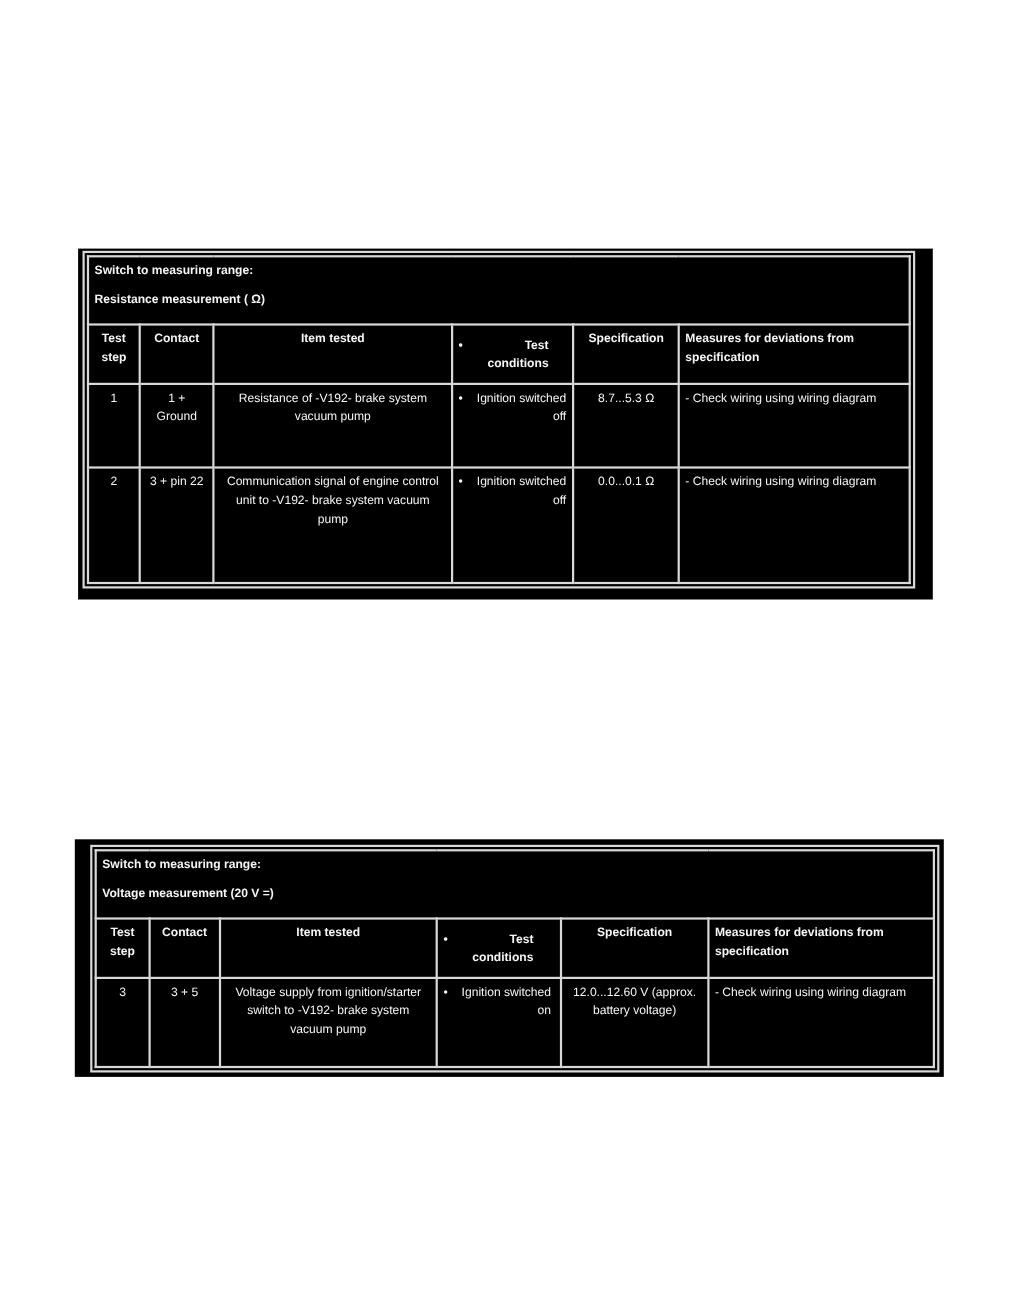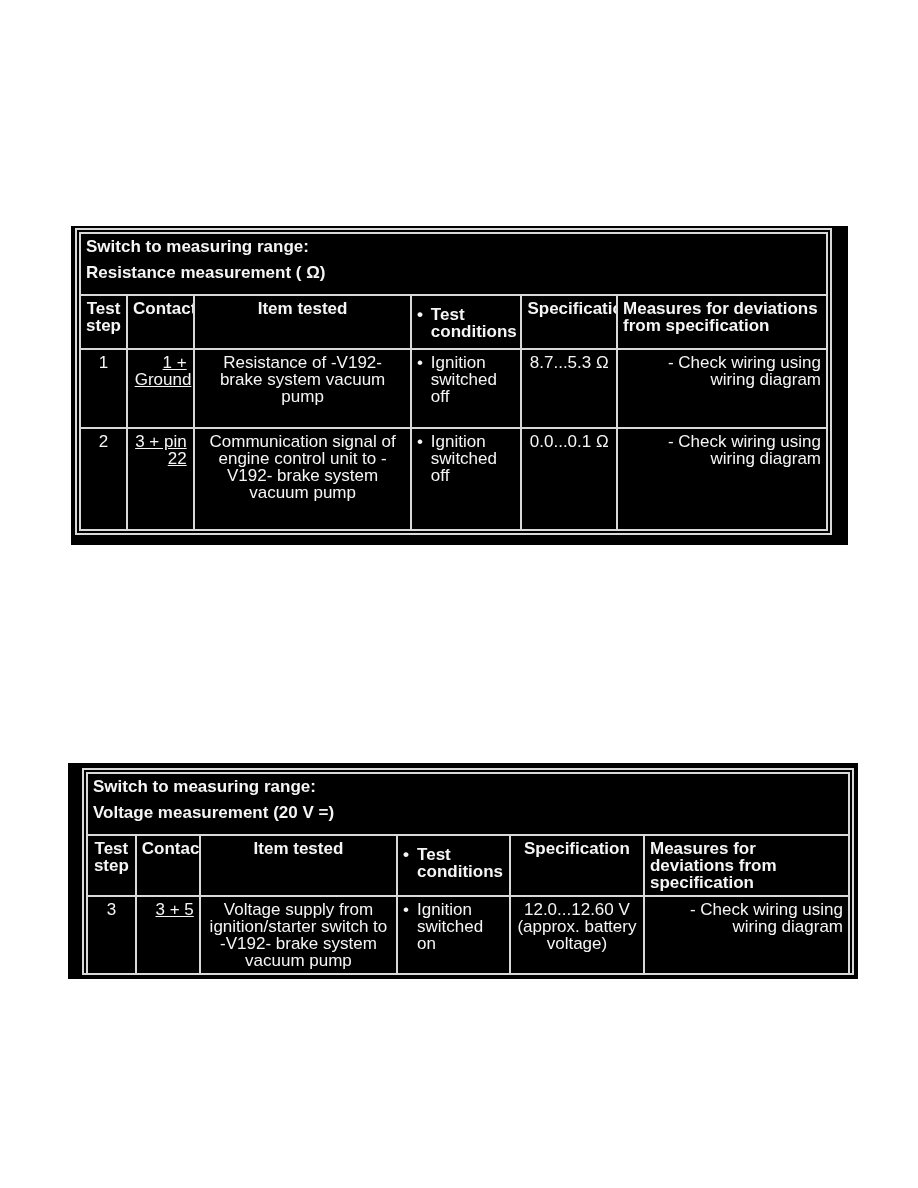--- a/index.html
+++ b/index.html
@@ -29,42 +29,42 @@
   #panel-2 .frame { inset: 5px 4px 4px 14px; }
   table.spec-table {
     width: 100%;
     height: 100%;
     border-collapse: collapse;
     table-layout: fixed;
   }
   table.spec-table td, table.spec-table th {
     border: 2px solid #d9d9d9;
     vertical-align: top;
-    font-size: 17px;
+    font-size: 11px;
     line-height: 17px;
     color: #f5f5f5;
     padding: 4px 5px;
     overflow: hidden;
   }
   td.caption-cell { height: 52px; padding: 5px 7px; }
   .caption-line1 { font-weight: bold; }
   .caption-line2 { font-weight: bold; margin-top: 9px; }
   tr.header-row th { font-weight: bold; height: 38px; }
   tr.header-row th.col-measures { text-align: left; border-radius: 12px; }
   tr.header-row th.col-conditions { text-align: left; padding-top: 10px; }
   td.cell-step { text-align: center; padding-top: 7px; }
-  td.cell-contact { text-align: right; padding-top: 7px; text-decoration: underline; }
+  td.cell-contact { text-align: center; padding-top: 7px; }
   td.cell-contact .contact-wrap { max-width: 52px; margin: 0 auto; }
   td.cell-item { text-align: center; padding-top: 6px; }
   td.cell-cond { padding-top: 12px; }
   td.cell-spec { text-align: center; padding-top: 8px; }
-  td.cell-measures { text-align: right; padding-top: 12px; }
+  td.cell-measures { text-align: left; padding-top: 12px; }
   .bullet-row { display: flex; gap: 8px; }
   .bullet-glyph { flex: 0 0 auto; }
-  .bullet-text { flex: 1 1 auto; }
+  .bullet-text { flex: 1 1 auto; text-align: right; }
   tr.header-row th.col-conditions .bullet-text { max-width: 70px; font-weight: bold; }
   td.cell-cond .bullet-text { max-width: 86px; }
 </style>
 </head>
 <body>
 
 <section class="panel" id="panel-1">
   <div class="frame">
     <table class="spec-table">
       <colgroup>

